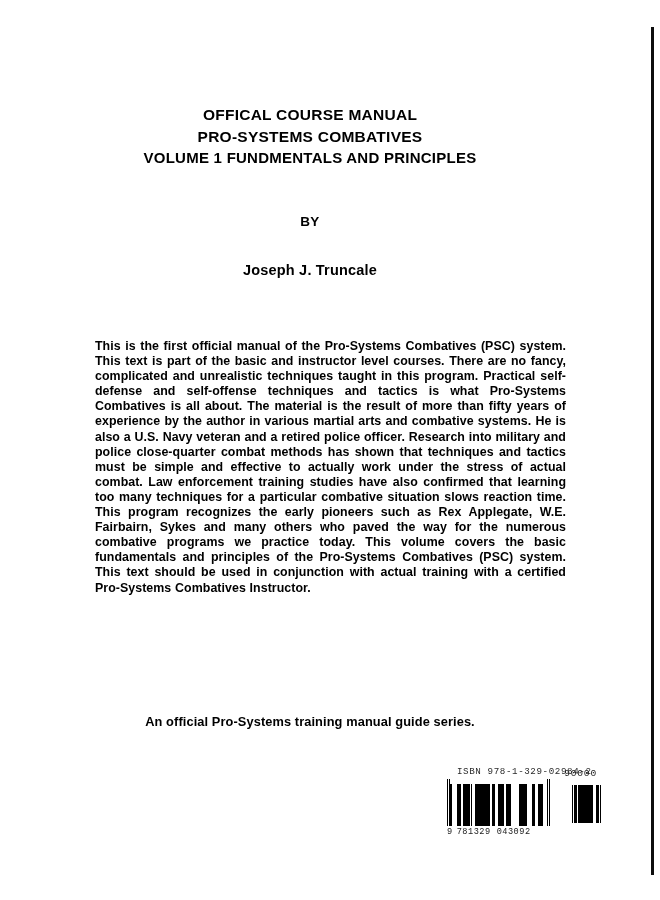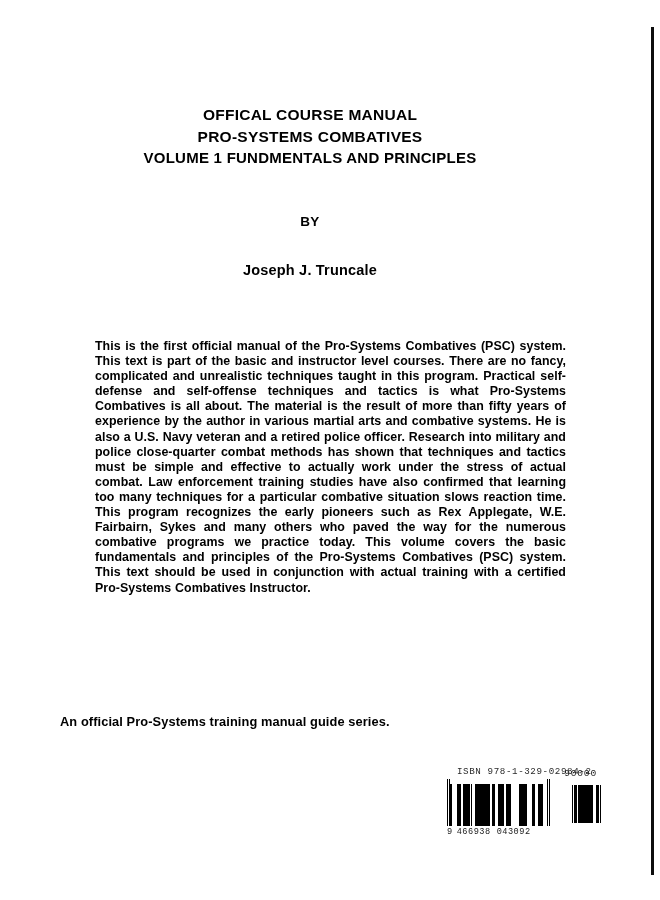--- a/index.html
+++ b/index.html
@@ -107,21 +107,21 @@
   .body-copy p {
     margin: 9px;
   }
 
   
   .tagline {
     position: absolute;
     left: 60px;
     top: 714px;
     width: 500px;
-    text-align: left;
+    text-align: center;
     font-size: 12.8px;
     font-weight: bold;
     letter-spacing: 0.1px;
   }
 
   
   .barcode-area {
     position: absolute;
     left: 447px;
     top: 766px;
@@ -266,21 +266,21 @@
               <span style="width: 3px; height: 42px; background: transparent;"></span>
               <span style="width: 2px; height: 42px; background: rgb(0, 0, 0);"></span>
               <span style="width: 3px; height: 42px; background: rgb(0, 0, 0);"></span>
               <span style="width: 3px; height: 42px; background: transparent;"></span>
               <span style="width: 1px; height: 42px; background: transparent;"></span>
               <span style="width: 1px; height: 47px; background: rgb(0, 0, 0);"></span>
               <span style="width: 1px; height: 47px; background: transparent;"></span>
               <span style="width: 1px; height: 47px; background: rgb(0, 0, 0);"></span>
             </div>
           <div class="ean-digits">
-            <span class="lead">9</span><span class="grp">466938</span><span>043092</span>
+            <span class="lead">9</span><span class="grp">781329</span><span>043092</span>
           </div>
         </div>
         <div class="bars addon" id="addon-bars">
             <span style="width: 1px; height: 38px; background: rgb(0, 0, 0);"></span>
             <span style="width: 1px; height: 38px; background: transparent;"></span>
             <span style="width: 1px; height: 38px; background: rgb(0, 0, 0);"></span>
             <span style="width: 1px; height: 38px; background: rgb(0, 0, 0);"></span>
             <span style="width: 1px; height: 38px; background: rgb(0, 0, 0);"></span>
             <span style="width: 1px; height: 38px; background: transparent;"></span>
             <span style="width: 3px; height: 38px; background: rgb(0, 0, 0);"></span>

